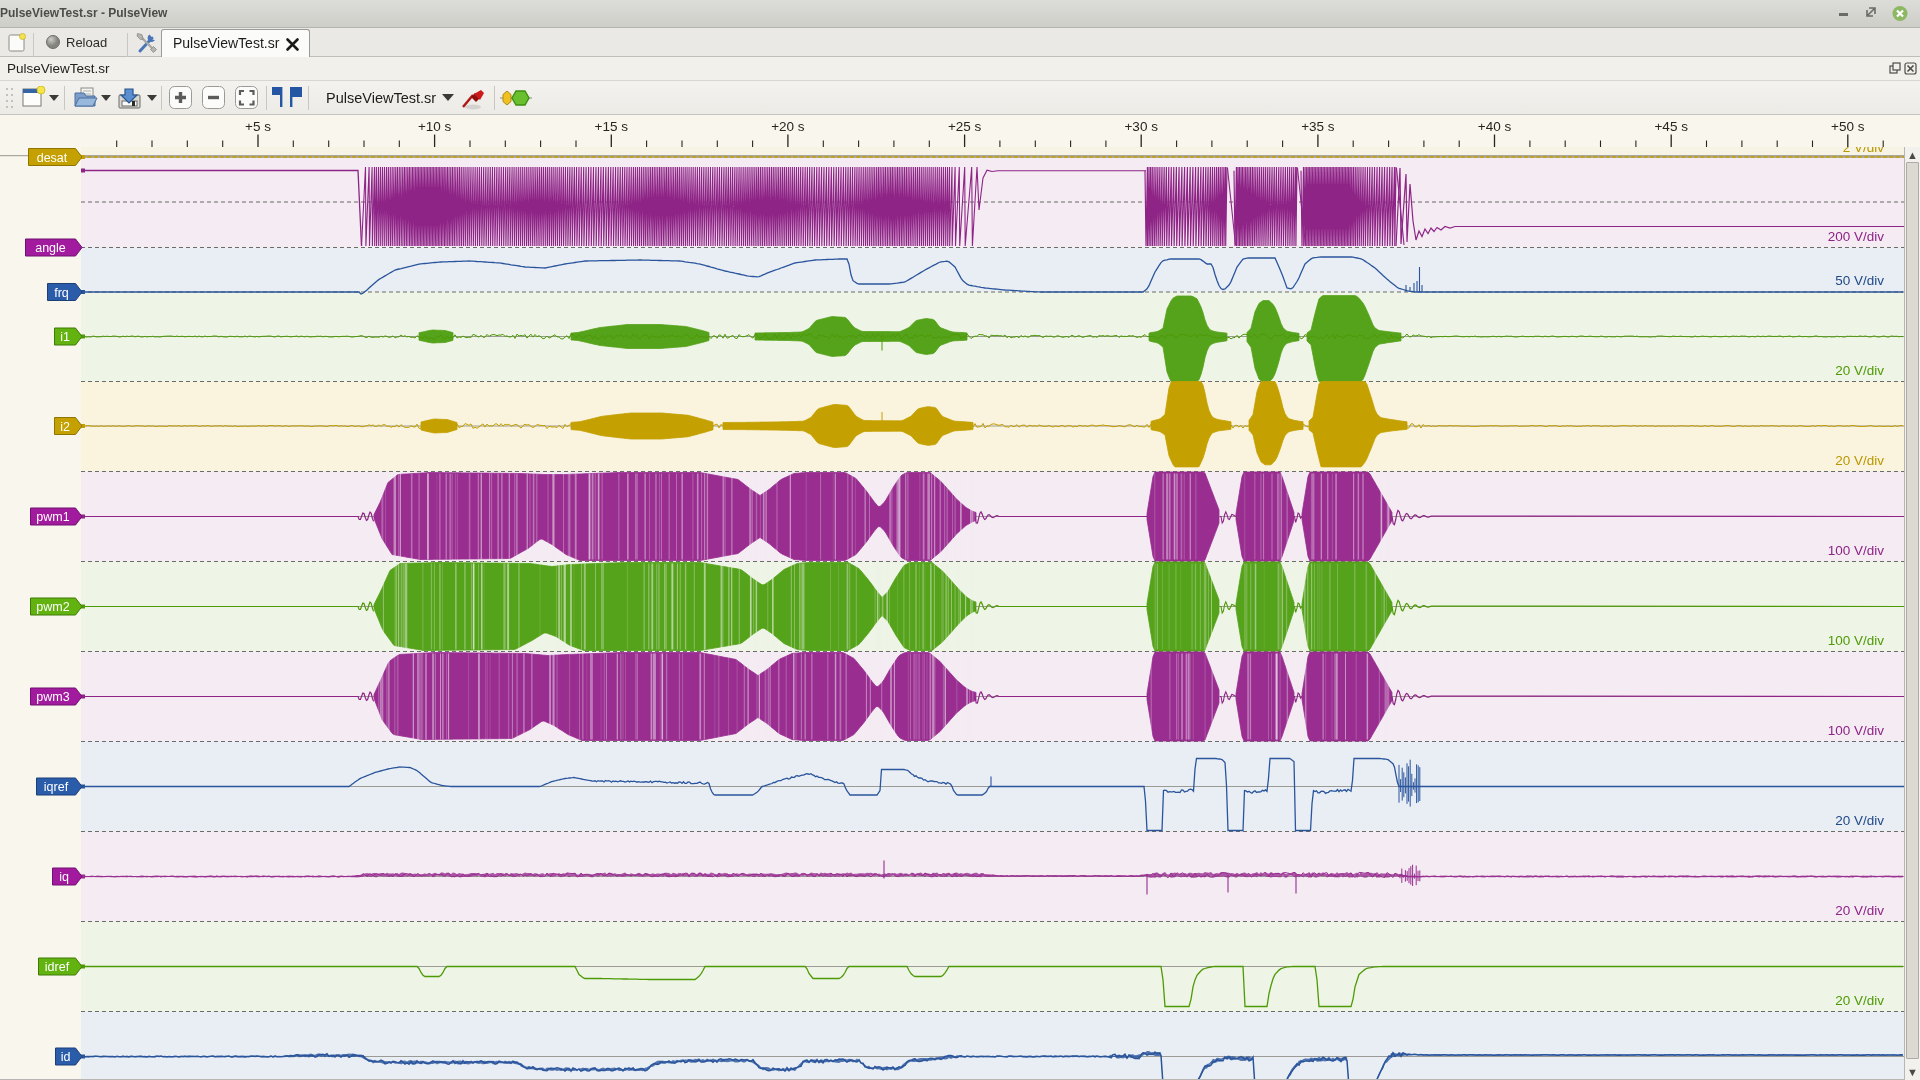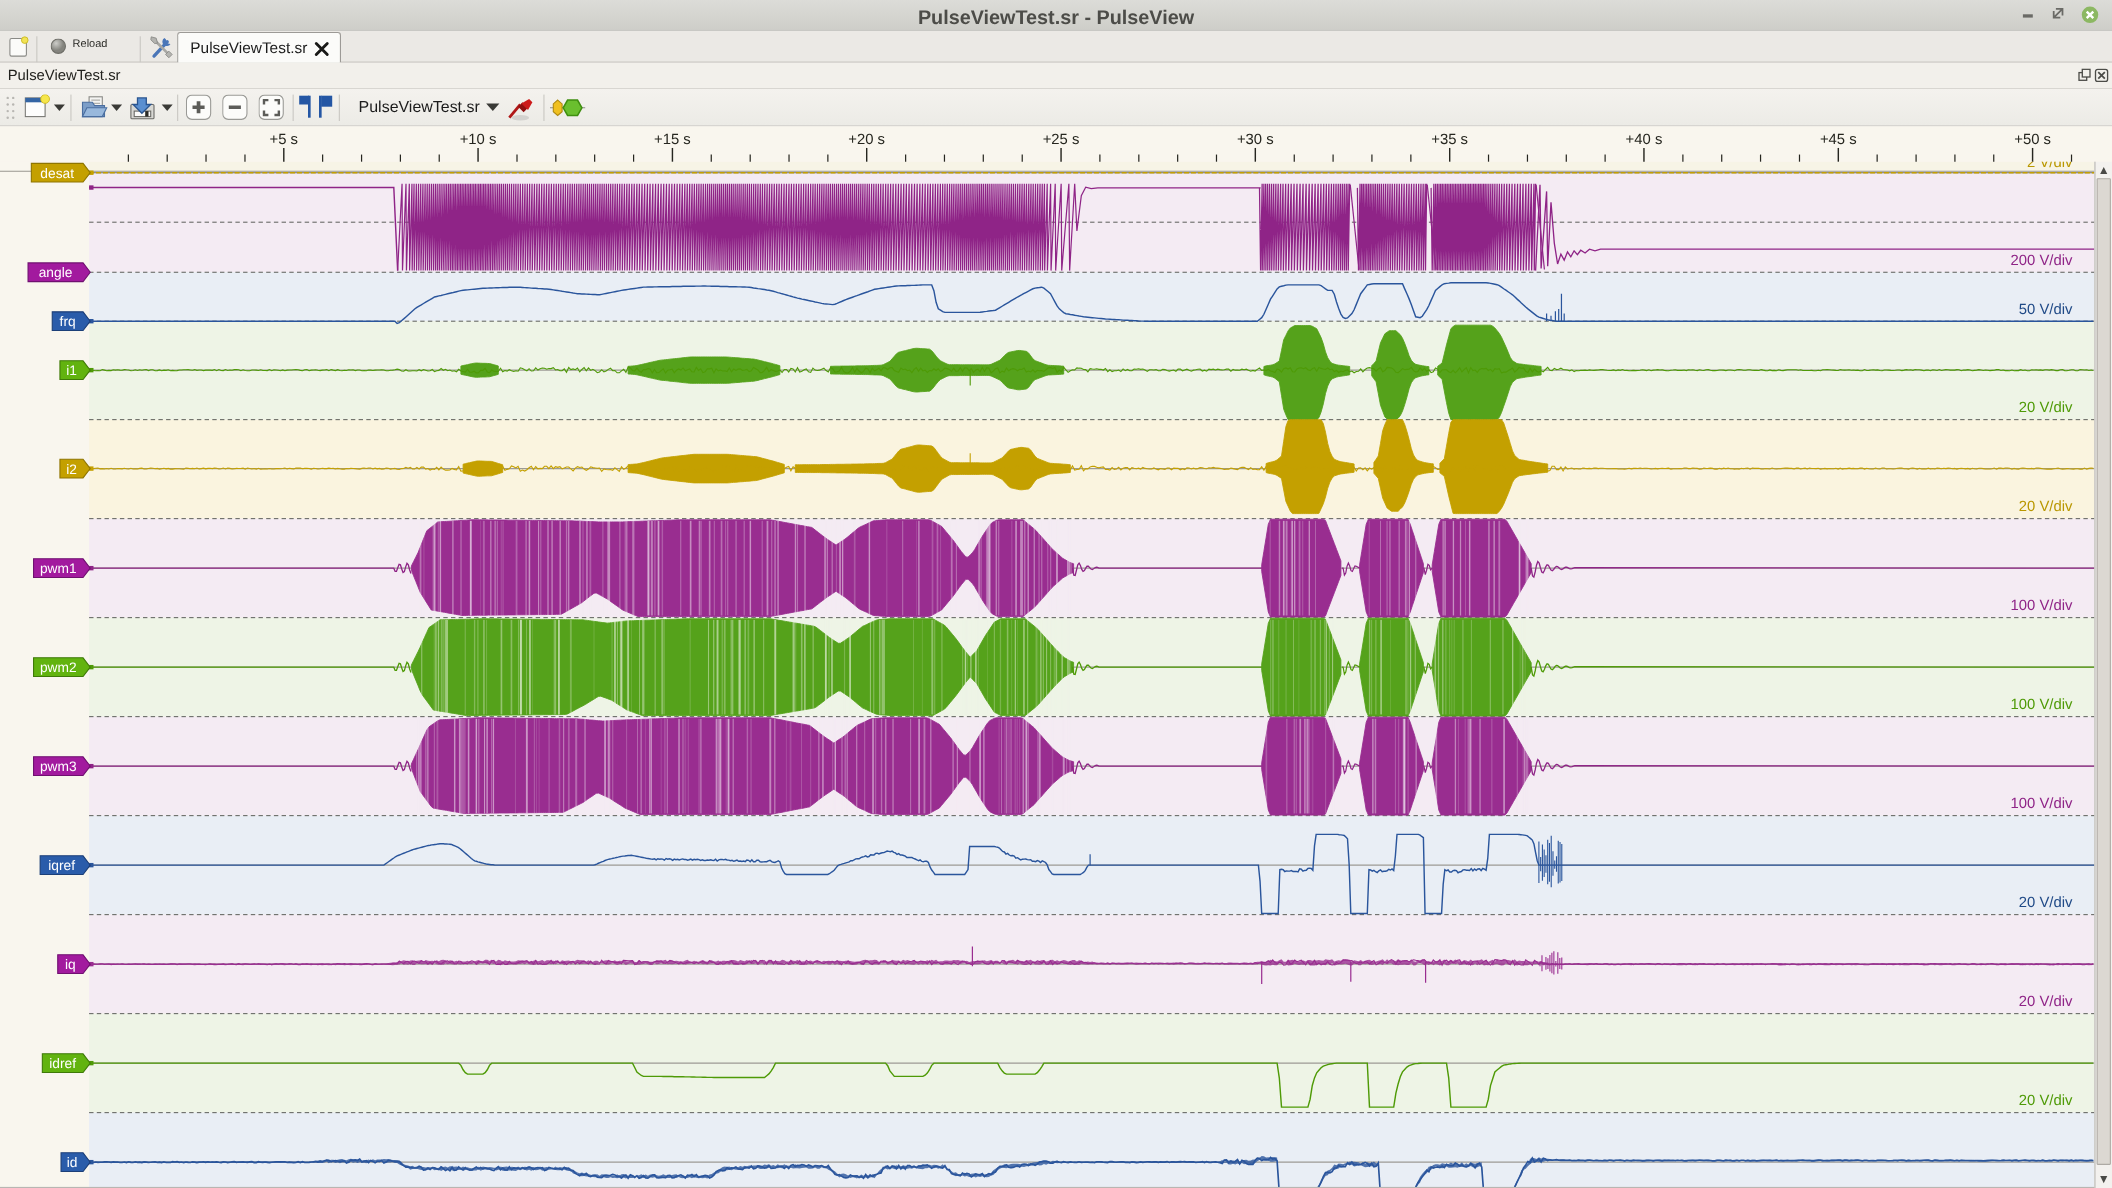--- a/index.html
+++ b/index.html
@@ -1,16 +1,16 @@
 <!DOCTYPE html>
 <html><head><meta charset="utf-8"><style>
 *{margin:0;padding:0;box-sizing:border-box}
 body{width:1920px;height:1080px;position:relative;font-family:"Liberation Sans",sans-serif;background:#f4f2ec;overflow:hidden}
 #titlebar{position:absolute;left:0;top:0;width:1920px;height:28px;background:linear-gradient(#dcdcd8,#cecec9);border-bottom:1px solid #b4b4b0}
-#title{position:absolute;width:100%;text-align:center;top:6px;font-size:18px;font-weight:bold;color:#4c4c48}
+#title{position:absolute;width:100%;top:6px;font-size:12px;font-weight:bold;color:#4c4c48}
 #tabbar{position:absolute;left:0;top:28px;width:1920px;height:29px;background:#ebe9e5;border-bottom:1px solid #c0beba}
 #dockhead{position:absolute;left:0;top:57px;width:1920px;height:24px;background:#f2f0eb;border-bottom:1px solid #d8d6d1}
 #toolbar{position:absolute;left:0;top:81px;width:1920px;height:34px;background:linear-gradient(#f4f2ee,#ecebe6);border-bottom:1px solid #c6c4c0}
 .sep{position:absolute;top:5px;width:1px;height:24px;background:#c9c7c2}
 .tbtxt{position:absolute;font-size:16px;color:#1c1c1c}
 #vscroll{position:absolute;left:1904px;top:147px;width:16px;height:933px;background:#f3f1ee;border-left:1px solid #b8b6b2}
 #vthumb{position:absolute;left:1px;top:15px;width:13px;height:897px;background:#dcd8d2;border:1px solid #aeaaa4;border-radius:1px}
 .arr{position:absolute;left:0;width:15px;height:16px;color:#4a4a46;font-size:11px;text-align:center;line-height:16px}
 </style></head><body>
 <div id="titlebar">
@@ -30,21 +30,21 @@
     <div class="sep" style="left:33px"></div>
     <svg width="16" height="16" style="position:absolute;left:46px;top:7px">
       <defs>
         <radialGradient id="ball" cx="0.35" cy="0.3">
           <stop offset="0" stop-color="#cdcdc9"></stop>
           <stop offset="1" stop-color="#84847e"></stop>
         </radialGradient>
       </defs>
       <circle cx="7" cy="7" r="6.5" fill="url(#ball)" stroke="#6e6e68"></circle>
     </svg>
-    <div class="tbtxt" style="left:66px;top:7px;font-size:10px;color:#2c2c28">Reload</div>
+    <div class="tbtxt" style="left:66px;top:7px;font-size:13px;color:#2c2c28">Reload</div>
     <div class="sep" style="left:127px"></div>
     <svg width="22" height="22" style="position:absolute;left:136px;top:4px">
       <path d="M4 19 L16 6" stroke="#4a76b8" stroke-width="3" stroke-linecap="round"></path>
       <path d="M13.5 2.5 a4 4 0 1 0 5.5 5.5 l-3.4 -0.6 -0.7 -3.4 z" fill="#4a76b8"></path>
       <path d="M5 5 L17 17" stroke="#a8a8a4" stroke-width="2.4" stroke-linecap="round"></path>
       <path d="M1.5 1.5 l4.5 1.2 1.2 4.5 -2.6 0.4 -3.5 -3.5 z" fill="#b4b4b0" stroke="#8a8a86" stroke-width="0.8"></path>
       <path d="M14.5 17.5 l3 -3 3 3 -3 3 z" fill="#b4b4b0" stroke="#8a8a86" stroke-width="0.8"></path>
     </svg>
     <div style="position:absolute;left:161px;top:1px;width:149px;height:28px;background:#fbfbf9;border:1px solid #9c9a96;border-bottom:none;border-radius:3px 3px 0 0"></div>
     <div class="tbtxt" style="left:173px;top:7px;font-size:14px">PulseViewTest.sr</div>

